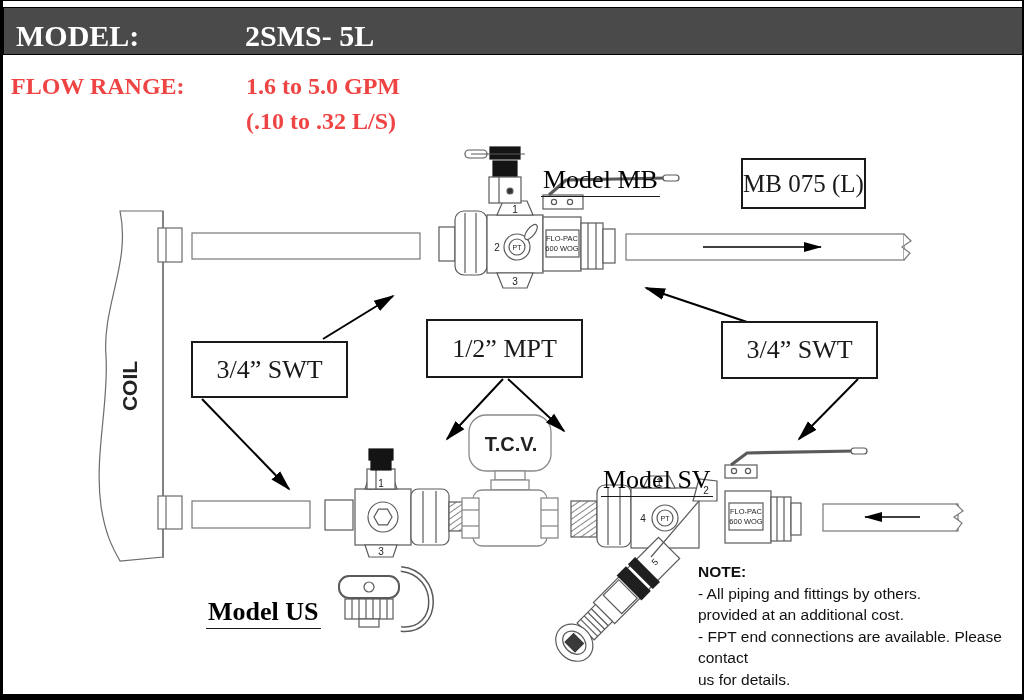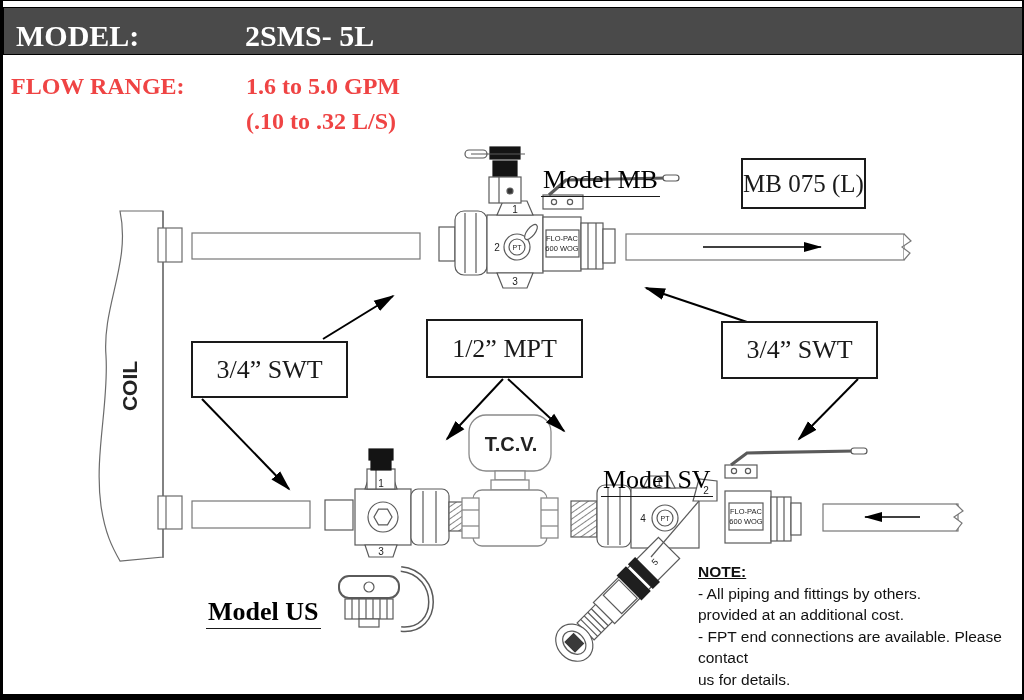--- a/index.html
+++ b/index.html
@@ -32,21 +32,21 @@
     font-size:26px;color:#1a1a1a;box-sizing:border-box;
   }
   #box-mb075{left:714px;top:157px;width:125px;height:51px;font-size:25px;margin-left:24px;}
   #box-swt-left{left:188px;top:340px;width:157px;height:57px;}
   #box-mpt{left:423px;top:318px;width:157px;height:59px;}
   #box-swt-right{left:718px;top:320px;width:157px;height:58px;}
   #note{
     position:absolute;left:695px;top:560px;width:320px;
     font-family:"Liberation Sans",sans-serif;font-size:15.5px;color:#111;line-height:21.5px;
   }
-  #note .ntitle{font-weight:bold;text-decoration:underline;}
+  #note .ntitle{font-weight:bold;}
   svg text{font-family:"Liberation Sans",sans-serif;fill:#222;}
   #art{position:absolute;left:0;top:0;}
 </style>
 </head>
 <body>
 
 <div id="page">
 
   <div class="hdrbar">
     <span class="m-label">MODEL:</span>

